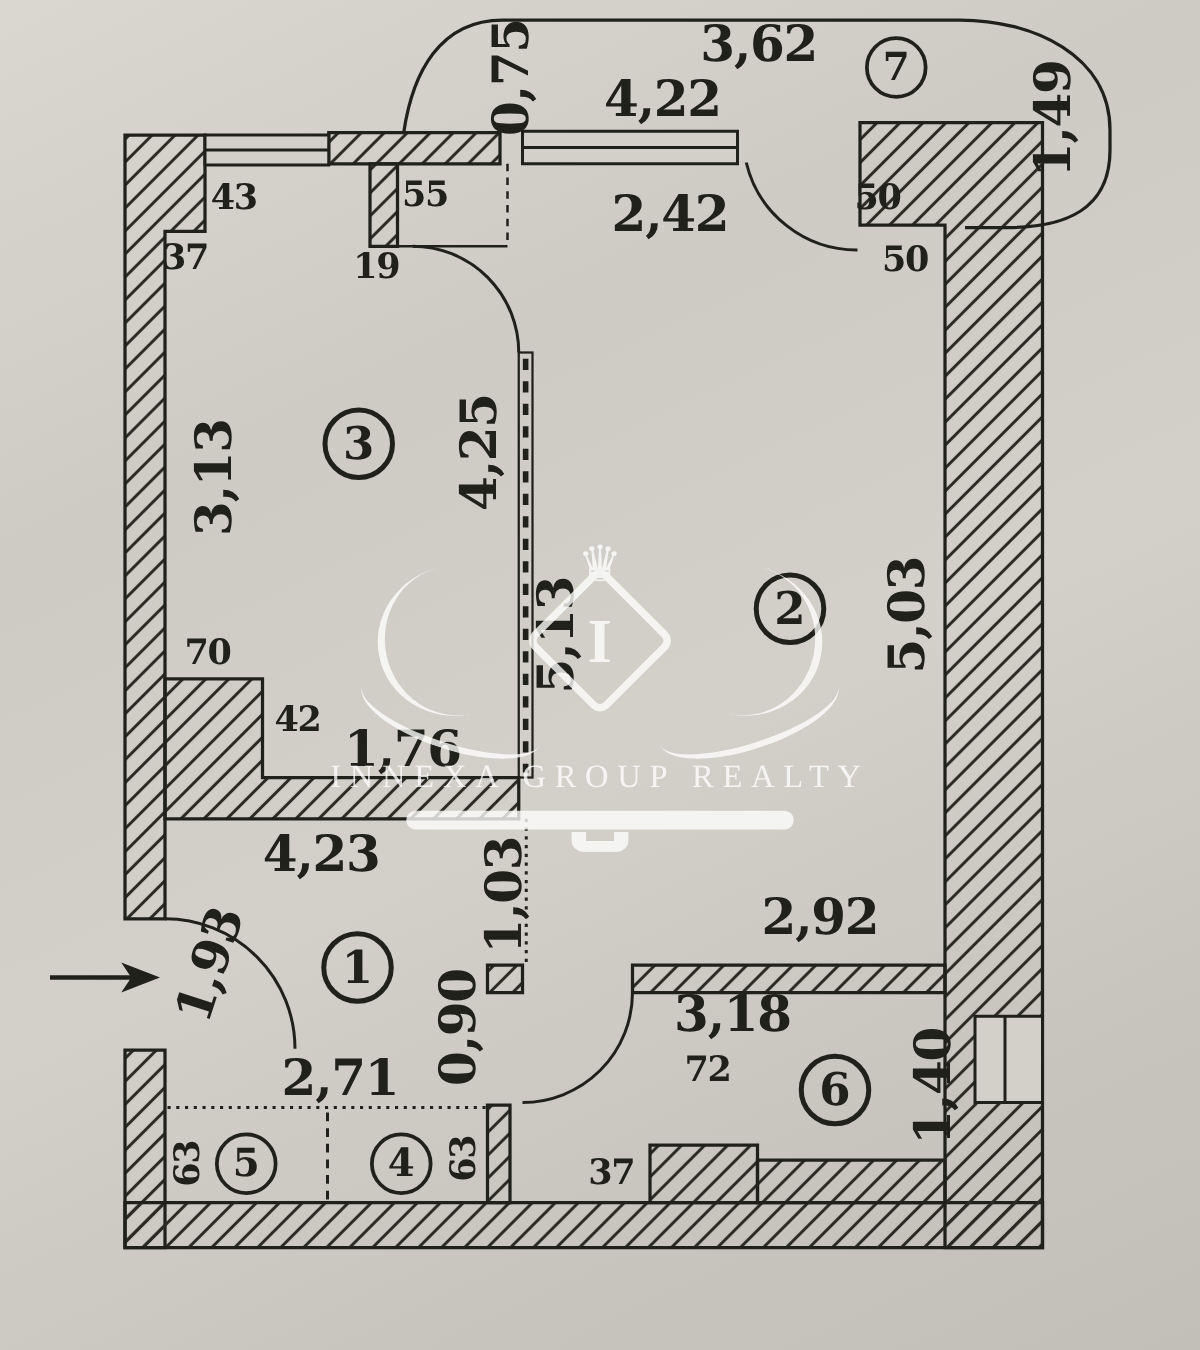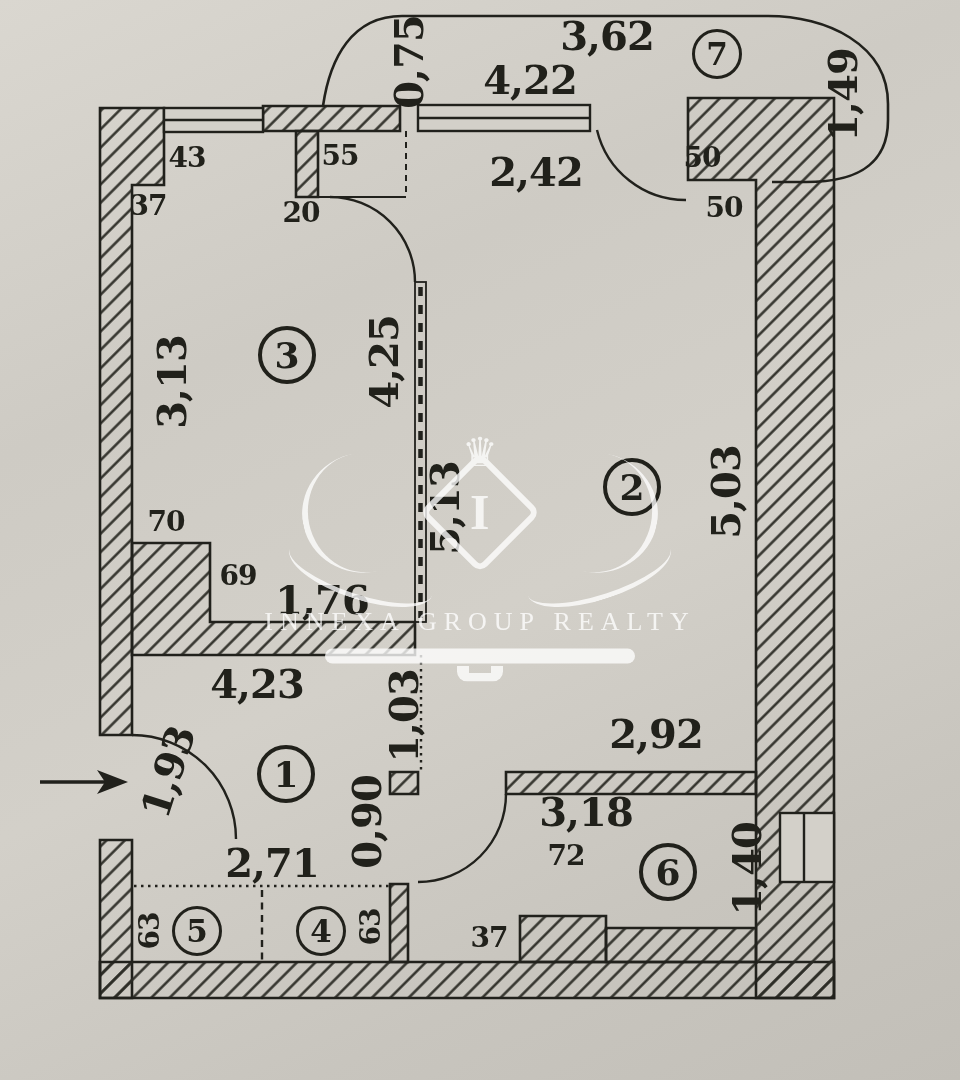--- a/index.html
+++ b/index.html
@@ -123,25 +123,25 @@
   <div class="dim big rot" style="left:409px;top:62px">0,75</div>
   <div class="dim big" style="left:607px;top:36px">3,62</div>
   <div class="dim big" style="left:530px;top:80px">4,22</div>
   <div class="dim big" style="left:536px;top:172px">2,42</div>
   <div class="dim big rot" style="left:843px;top:95px">1,49</div>
   <div class="dim small" style="left:702px;top:158px">50</div>
   <div class="dim small" style="left:724px;top:208px">50</div>
   <div class="dim small" style="left:187px;top:158px">43</div>
   <div class="dim small" style="left:148px;top:206px">37</div>
   <div class="dim small" style="left:340px;top:156px">55</div>
-  <div class="dim small" style="left:301px;top:213px">20</div>
+  <div class="dim small" style="left:301px;top:213px">19</div>
   <div class="dim big rot" style="left:172px;top:382px">3,13</div>
   <div class="dim big rot" style="left:384px;top:362px">4,25</div>
   <div class="dim small" style="left:166px;top:522px">70</div>
-  <div class="dim small" style="left:238px;top:576px">69</div>
+  <div class="dim small" style="left:238px;top:576px">42</div>
   <div class="dim big" style="left:322px;top:600px">1,76</div>
   <div class="dim big rot" style="left:445px;top:508px">5,13</div>
   <div class="dim big rot" style="left:726px;top:492px">5,03</div>
   <div class="dim big" style="left:656px;top:734px">2,92</div>
   <div class="dim big" style="left:257px;top:684px">4,23</div>
   <div class="dim big rot" style="left:404px;top:716px">1,03</div>
   <div class="dim big rot70" style="left:168px;top:772px">1,93</div>
   <div class="dim big" style="left:272px;top:863px">2,71</div>
   <div class="dim big rot" style="left:367px;top:822px">0,90</div>
   <div class="dim small rot" style="left:150px;top:931px">63</div>

